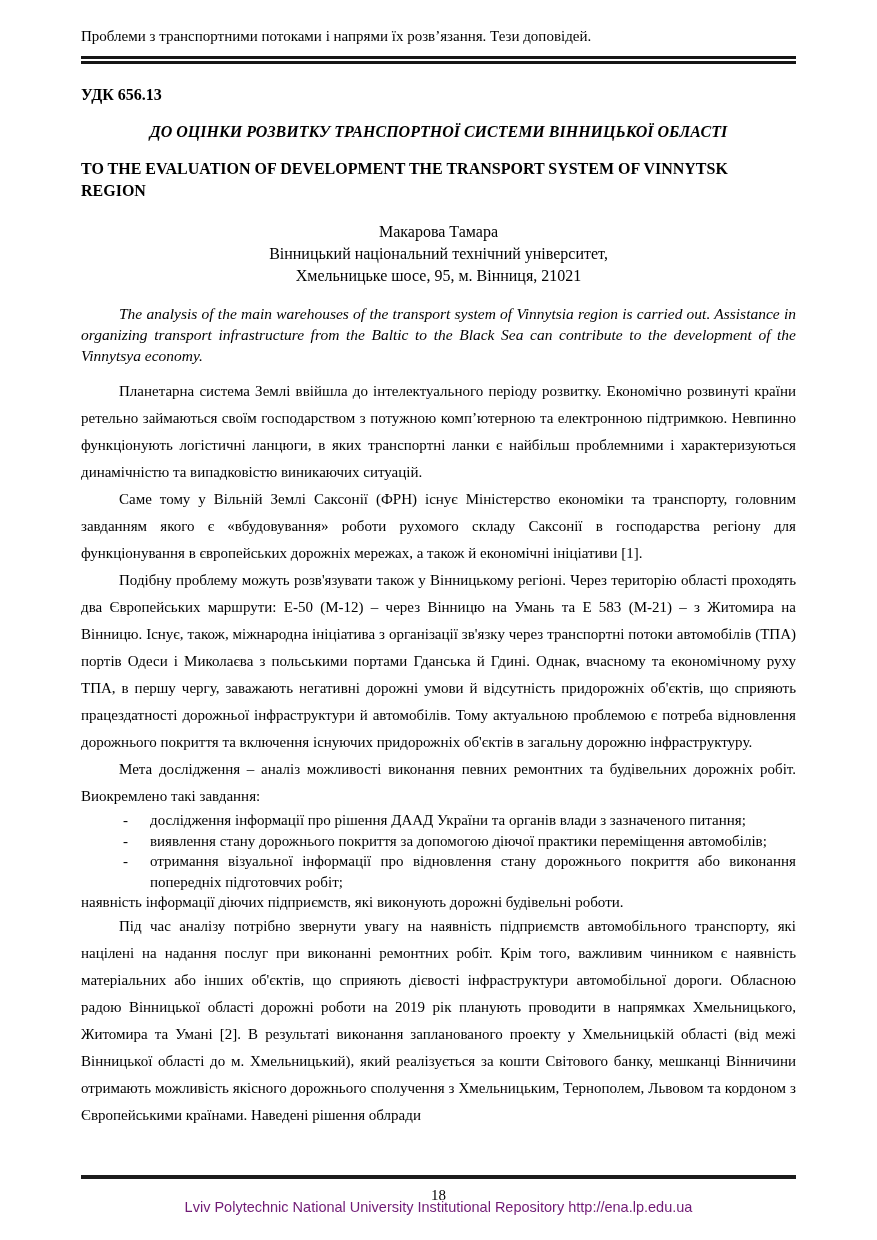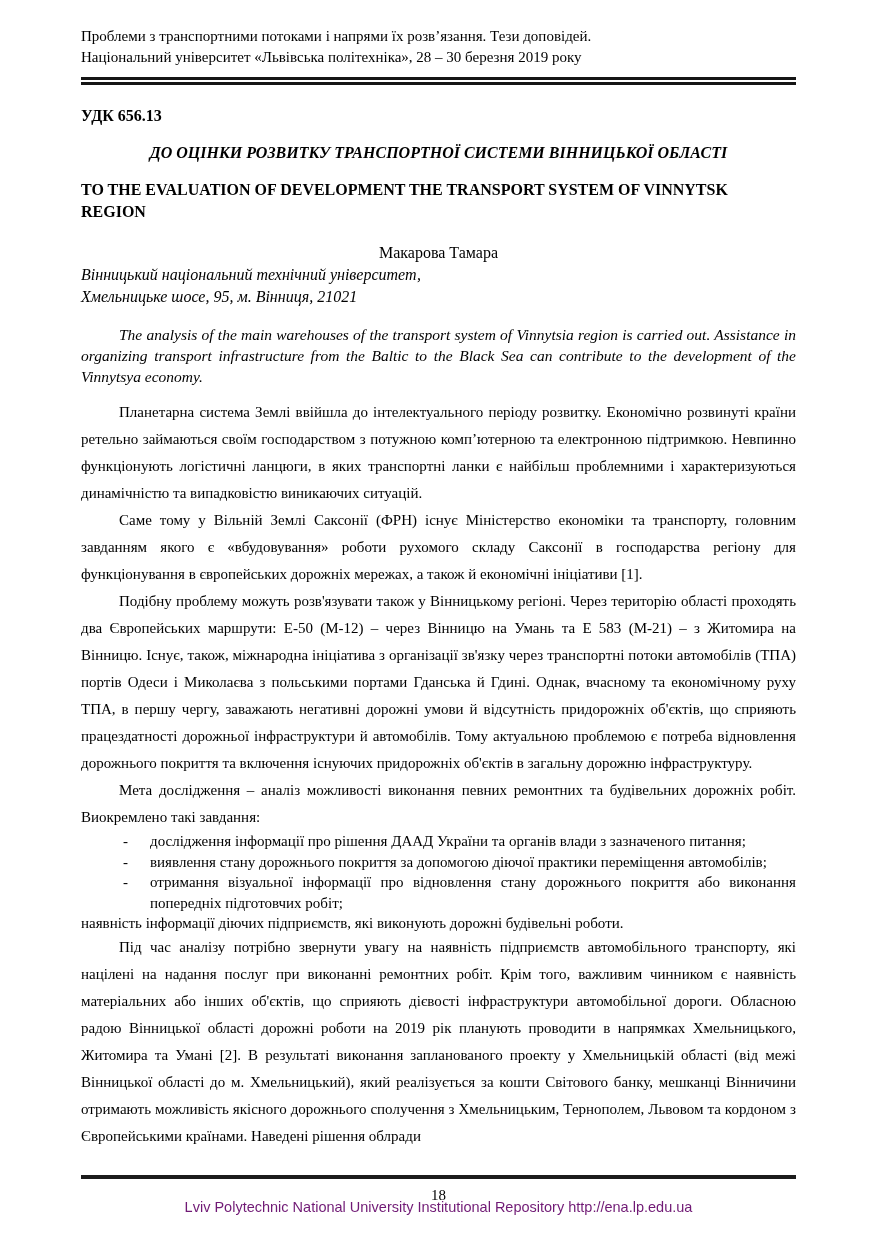--- a/index.html
+++ b/index.html
@@ -49,22 +49,21 @@
     line-height: 22px;
   }
   .author {
     margin-top: 19px;
     text-align: center;
     font-weight: normal;
     font-size: 16px;
     line-height: 22px;
   }
   .affil {
-    text-align: left;
-    font-style: italic;
+    text-align: center;
     font-size: 16px;
     line-height: 22px;
   }
   .abstract {
     margin-top: 16px;
     font-style: italic;
     font-size: 15.5px;
     line-height: 21px;
     text-align: justify;
     text-indent: 38px;
@@ -129,21 +128,20 @@
   }
 </style>
 </head>
 <body>
 
 <div class="page">
   <div class="content">
 
     <div>
       <div class="header-line">Проблеми з транспортними потоками і напрями їх розв’язання. Тези доповідей.</div>
-      <div class="header-line">Національний університет «Львівська політехніка», 28 – 30 березня 2019 року</div>
     </div>
 
     <div class="double-rule"></div>
 
     <p class="udc">УДК 656.13</p>
 
     <h1 class="title-uk">ДО ОЦІНКИ РОЗВИТКУ ТРАНСПОРТНОЇ СИСТЕМИ ВІННИЦЬКОЇ ОБЛАСТІ</h1>
 
     <h2 class="title-en">TO THE EVALUATION OF DEVELOPMENT THE TRANSPORT SYSTEM OF VINNYTSK REGION</h2>
 

